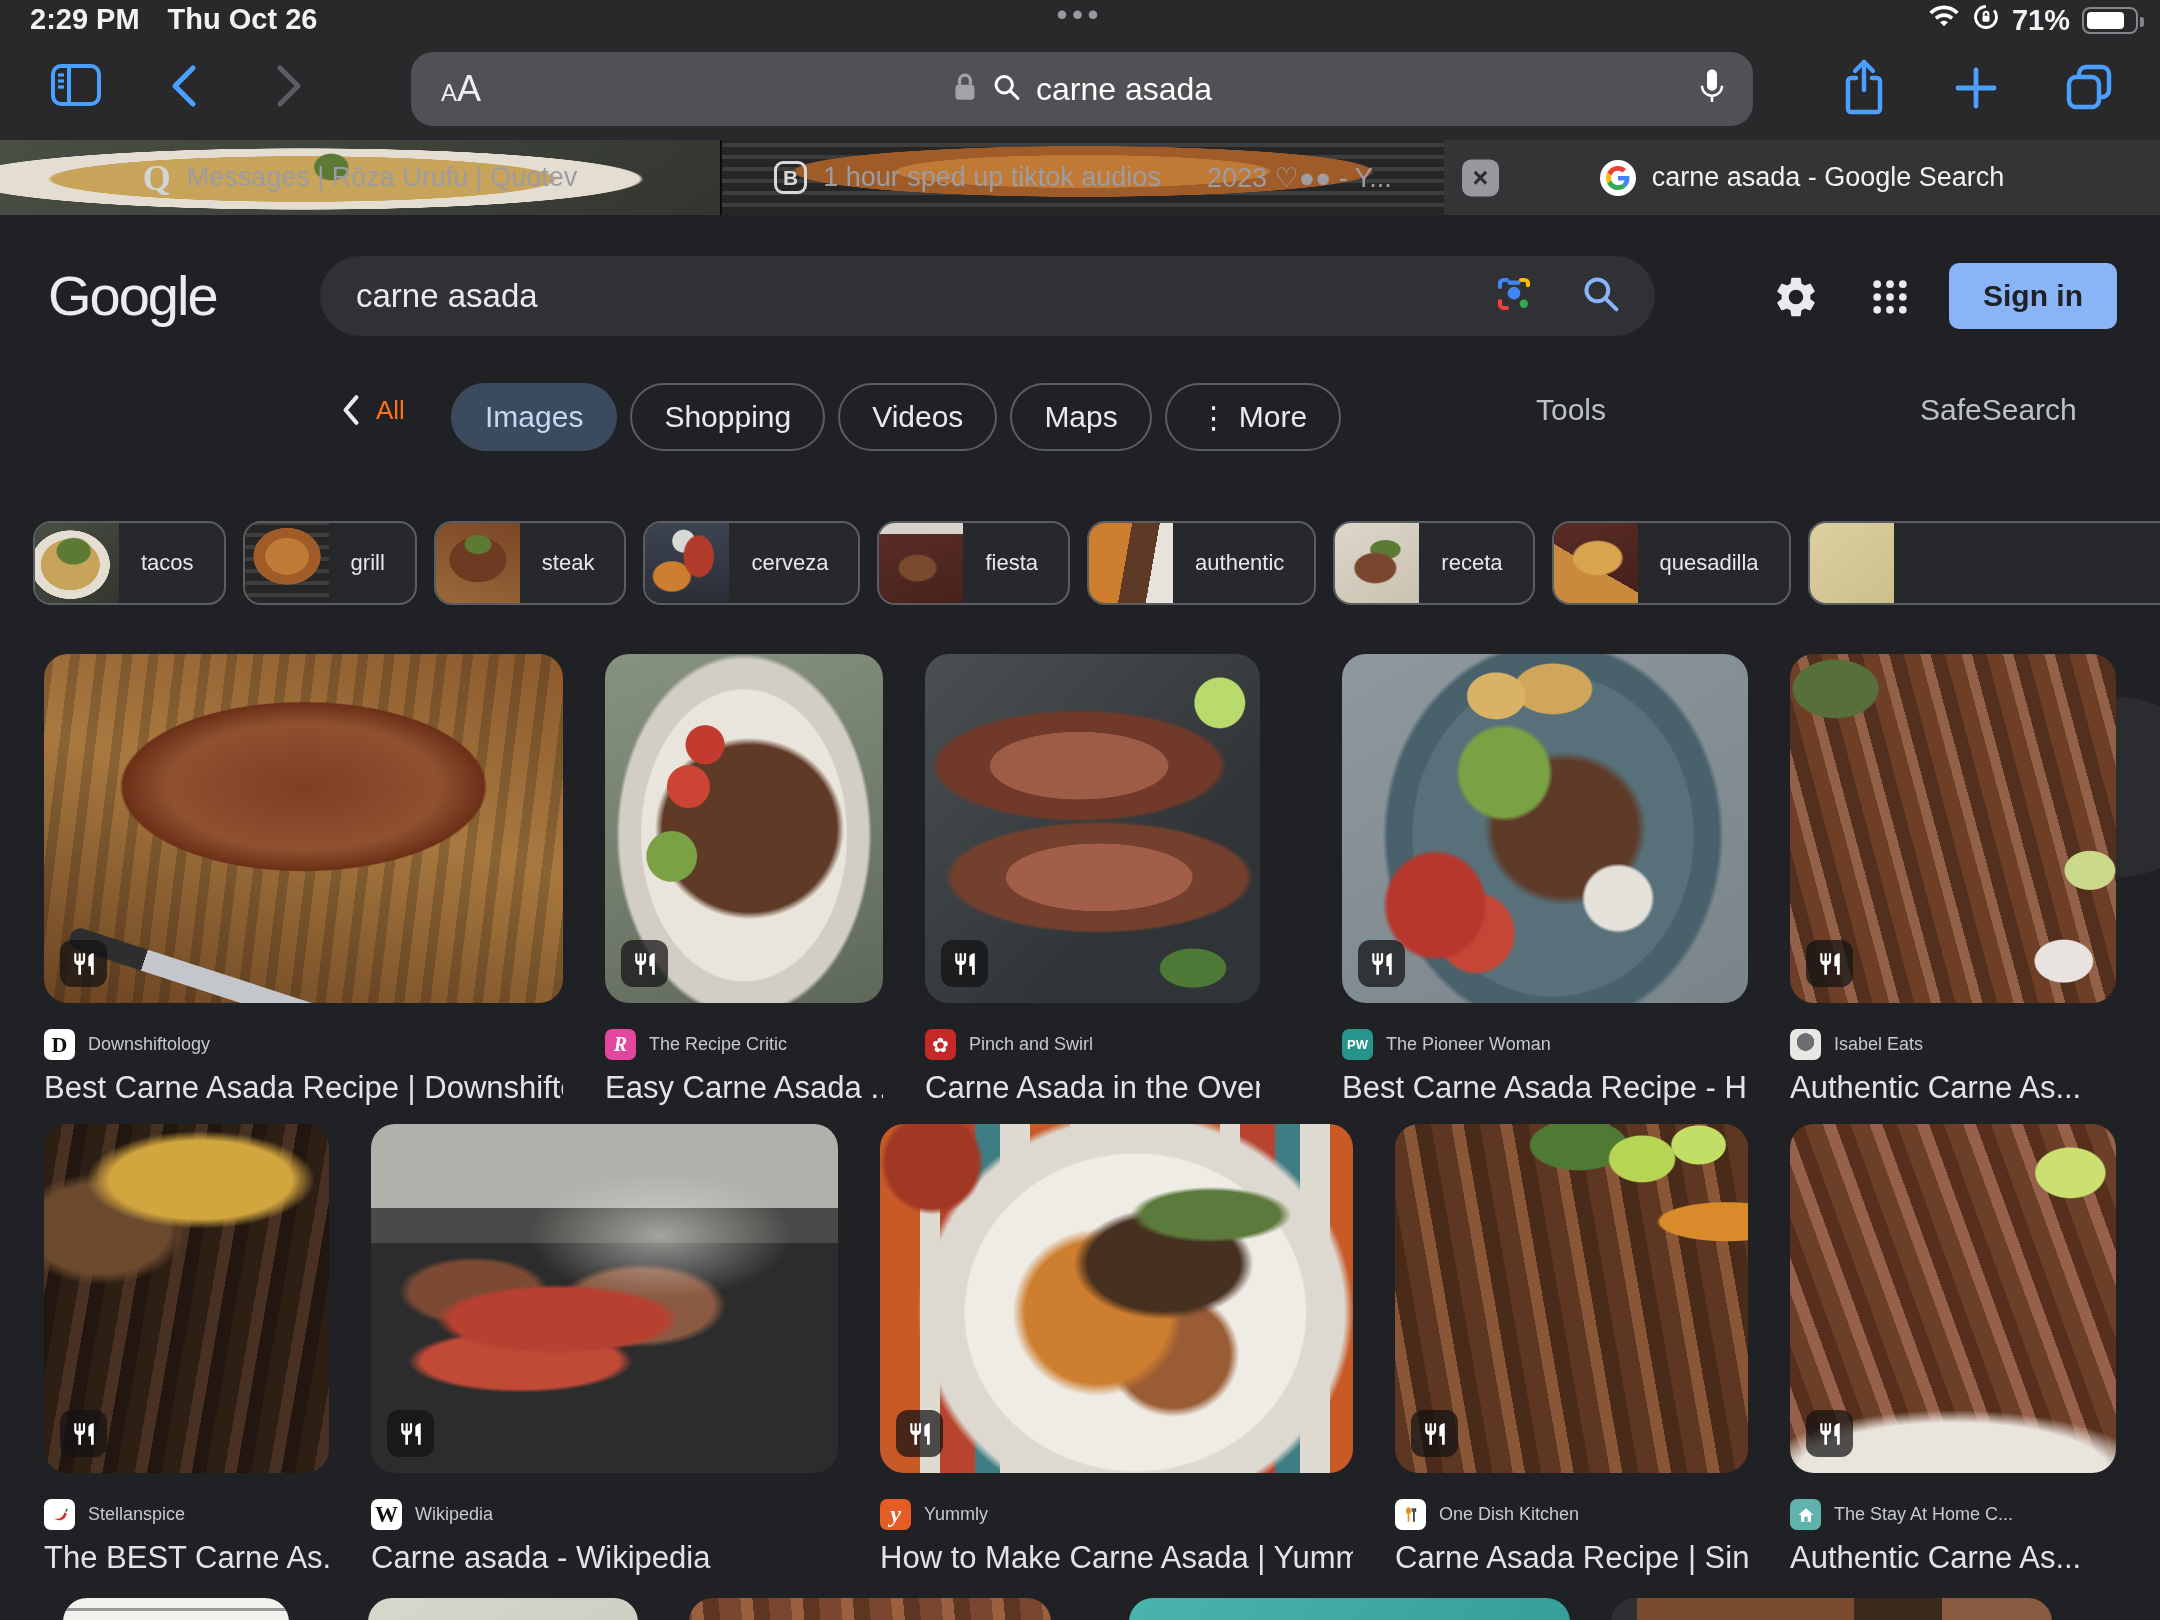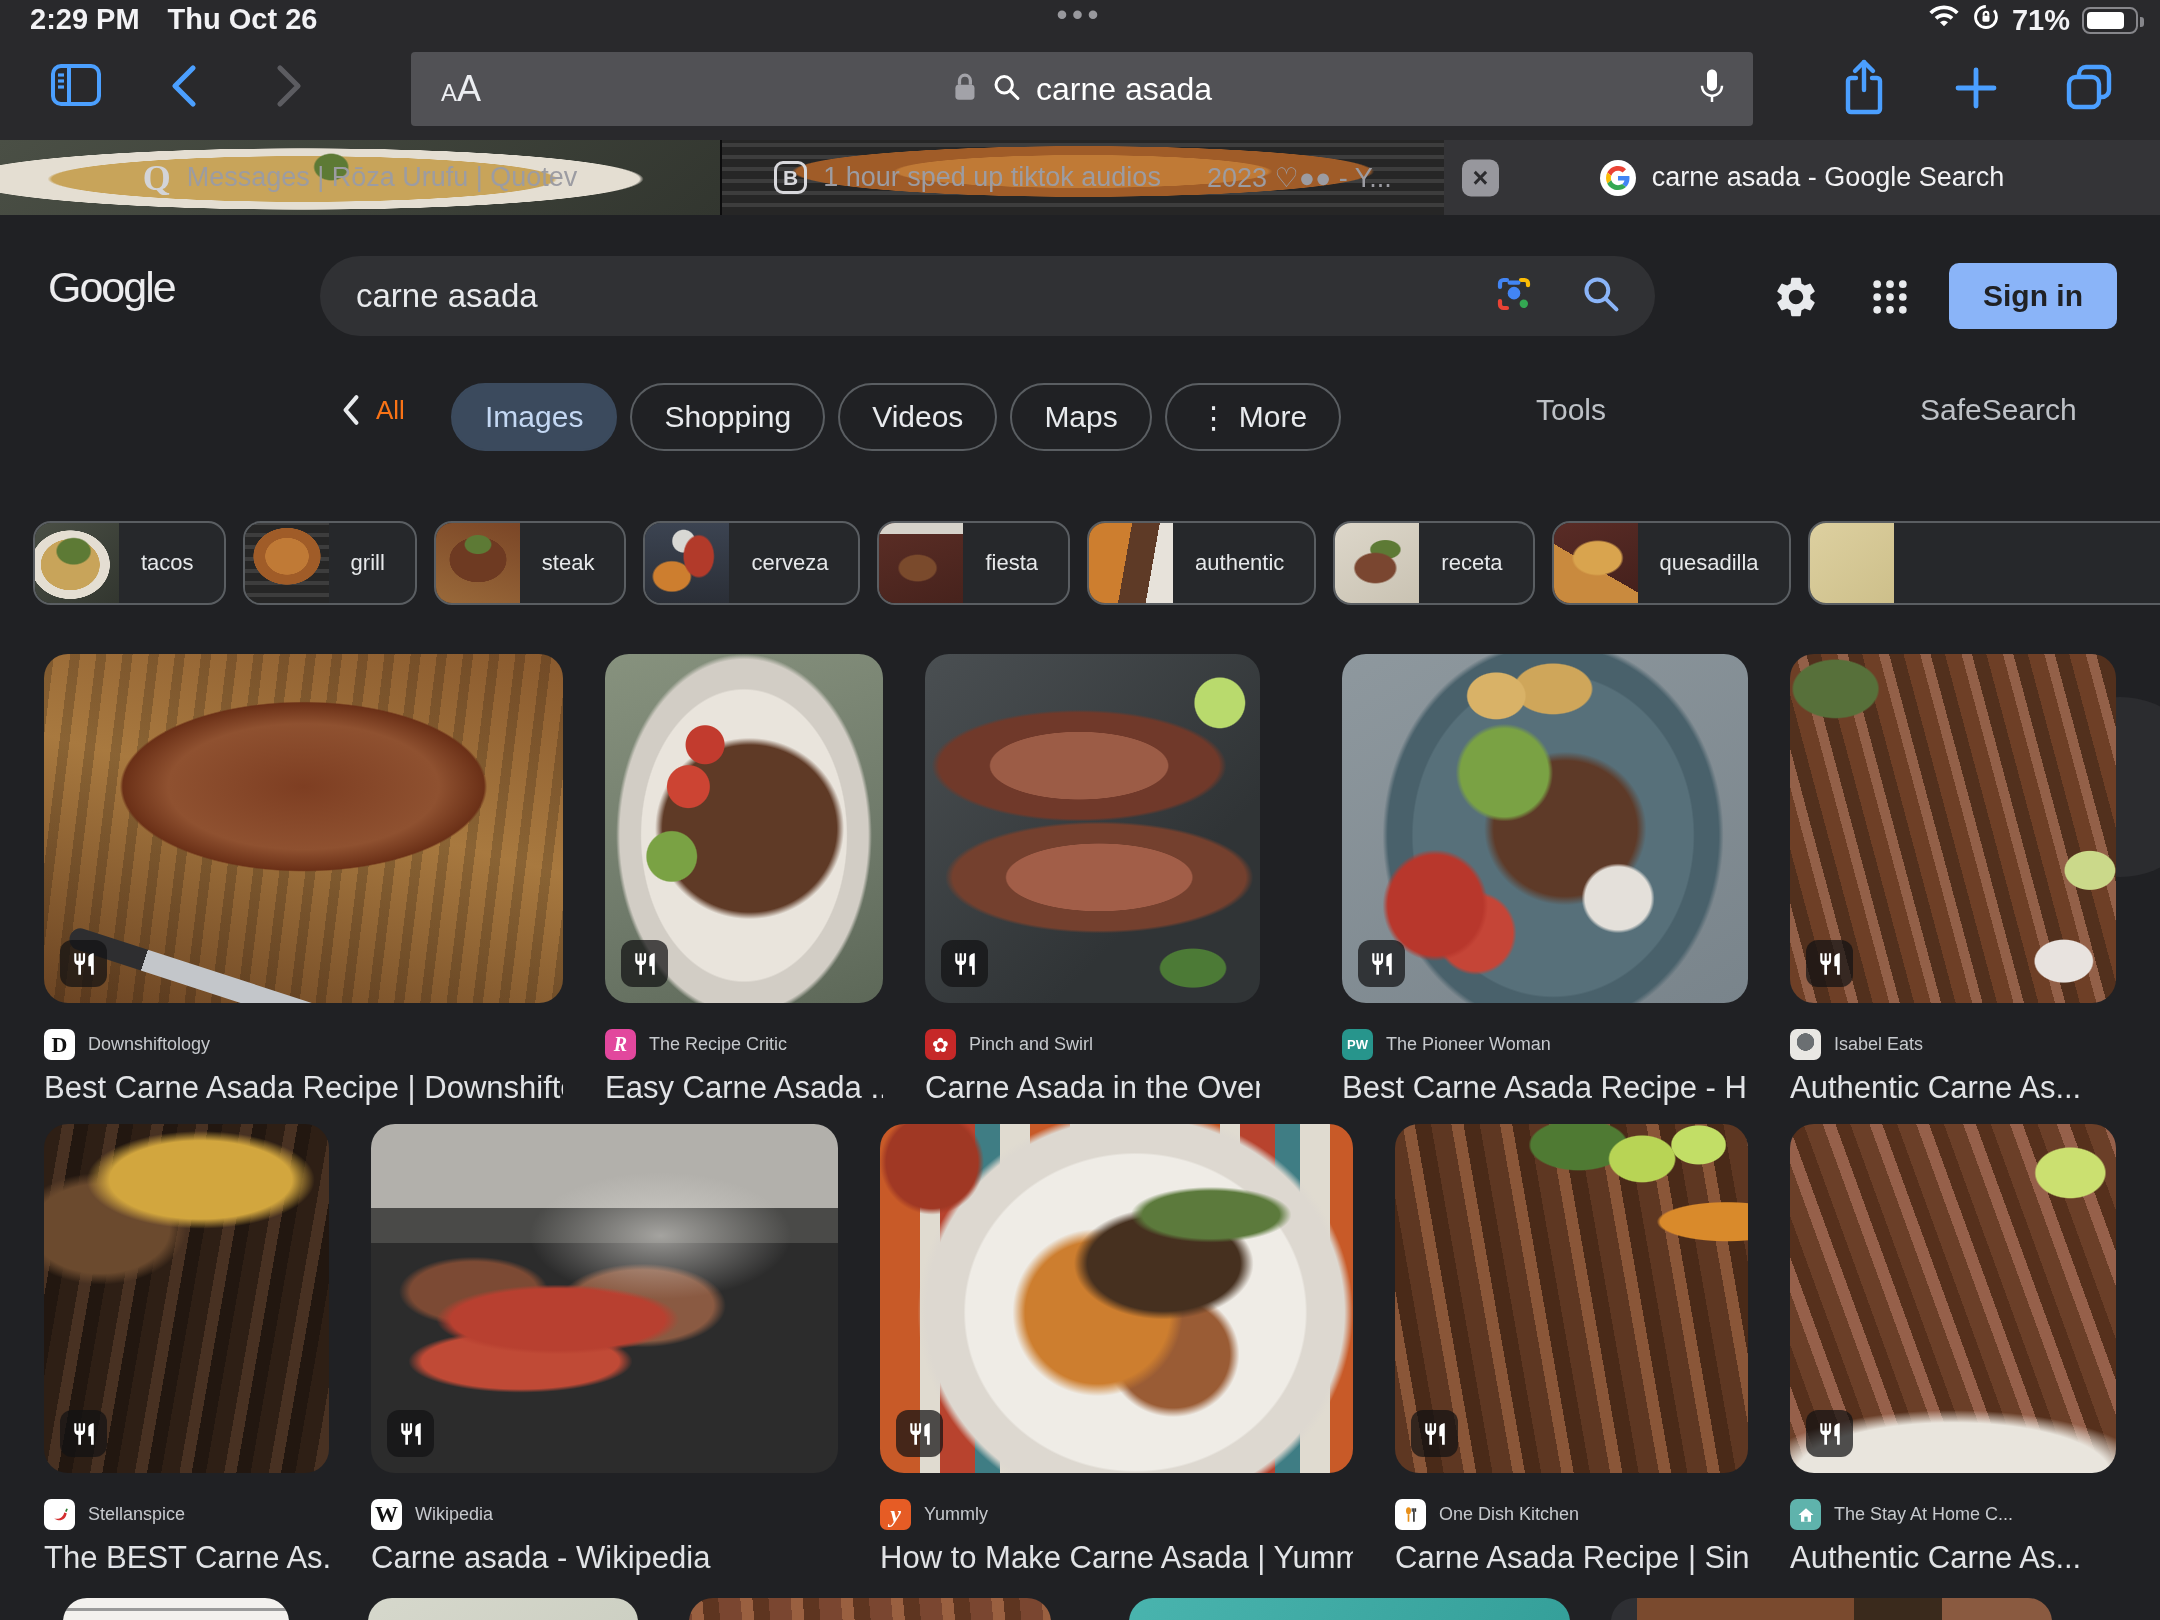--- a/index.html
+++ b/index.html
@@ -11,42 +11,42 @@
   .statusbar{position:absolute;top:0;left:0;width:100%;height:40px;color:#f2f2f5;font-size:29px;font-weight:600;}
   .sb-left{position:absolute;left:30px;top:3px;display:flex;gap:28px;white-space:nowrap;}
   .sb-dots{position:absolute;left:50%;top:-2px;transform:translateX(-50%);color:#98989d;font-size:30px;letter-spacing:5px;font-weight:700;}
   .sb-right{position:absolute;right:22px;top:3px;display:flex;align-items:center;gap:12px;}
   .batt{position:relative;width:56px;height:27px;border:2.5px solid #86868b;border-radius:8px;}
   .batt i{position:absolute;left:3px;top:3px;bottom:3px;width:71%;background:#fff;border-radius:4px;}
   .batt b{position:absolute;right:-8px;top:8px;width:4px;height:10px;background:#86868b;border-radius:0 3px 3px 0;}
 
   .toolbar{position:absolute;top:40px;left:0;width:100%;height:100px;}
   .tb-icon{position:absolute;cursor:pointer;}
-  .urlbar{position:absolute;left:411px;top:12px;width:1342px;height:74px;background:#515155;border-radius:4px;color:#fff;}
+  .urlbar{position:absolute;left:411px;top:12px;width:1342px;height:74px;background:#515155;border-radius:22px;color:#fff;}
   .reader{position:absolute;left:30px;top:50%;transform:translateY(-50%);color:#eceef2;white-space:nowrap;}
   .reader .a1{font-size:24px;}.reader .a2{font-size:36px;}
   .url-center{position:absolute;left:50%;top:50%;transform:translate(-50%,-50%);display:flex;align-items:center;gap:14px;white-space:nowrap;}
   .url-center .q{font-size:32px;color:#fff;}
   .mic{position:absolute;right:26px;top:50%;transform:translateY(-50%);}
 
   
   .tabstrip{position:absolute;top:140px;left:0;width:2160px;height:75px;background:#19191b;display:flex;}
   .tab{position:relative;height:100%;display:flex;align-items:center;justify-content:center;gap:16px;font-size:27px;color:#9c9ca2;cursor:pointer;overflow:hidden;white-space:nowrap;}
   .tab.t1{width:722px;border-right:2px solid #0c0c0d;}
   .tab.t2{width:722px;}
   .tab.active{width:716px;background:#343437;color:#f1f1f3;}
   .q-ico{font-family:"Liberation Serif","DejaVu Serif",serif;font-size:36px;font-weight:700;color:#d3d4d8;}
   .b-ico{display:inline-flex;align-items:center;justify-content:center;width:33px;height:33px;border:3px solid #d8d8dc;border-radius:9px;font-size:21px;font-weight:700;color:#d8d8dc;}
   .tab2-suffix{margin-left:30px;}
   .closebtn{position:absolute;left:18px;top:50%;transform:translateY(-50%);width:37px;height:37px;border-radius:9px;background:#97979d;color:#2b2b2e;font-size:27px;font-weight:700;display:flex;align-items:center;justify-content:center;cursor:pointer;}
   .gball{display:inline-flex;align-items:center;justify-content:center;width:36px;height:36px;border-radius:50%;background:#fff;}
 
   
   .gpage{position:absolute;top:215px;left:0;width:2160px;height:1405px;background:#202124;}
-  .glogo{position:absolute;left:48px;top:48px;font-size:43px;font-weight:500;letter-spacing:-2px;color:#ececee;}
+  .glogo{position:absolute;left:48px;top:48px;font-size:56px;font-weight:500;letter-spacing:-2px;color:#ececee;}
   .gsearch{position:absolute;left:320px;top:41px;width:1335px;height:80px;background:#303134;border-radius:40px;}
   .gsearch .q{position:absolute;left:36px;top:50%;transform:translateY(-50%);font-size:33px;color:#e8eaed;}
   .gsearch .icons{position:absolute;right:34px;top:50%;transform:translateY(-50%);display:flex;align-items:center;gap:46px;}
   .hicon{position:absolute;cursor:pointer;}
   .signin{position:absolute;left:1949px;top:48px;height:66px;padding:0 34px;background:#8ab4f8;color:#202124;font-size:30px;font-weight:600;border:none;border-radius:10px;display:flex;align-items:center;cursor:pointer;}
 
   .navrow{position:absolute;left:0;top:161px;width:2160px;height:68px;}
   .allgroup{position:absolute;left:340px;top:0;height:68px;display:flex;align-items:center;gap:14px;color:#f97316;font-size:26px;cursor:pointer;}
   .pills{position:absolute;left:451px;top:7px;display:flex;gap:13px;}
   .pill{height:68px;border-radius:34px;padding:0 32px;display:flex;align-items:center;gap:10px;font-size:30px;color:#e8eaed;border:2px solid #5a5e62;background:transparent;cursor:pointer;white-space:nowrap;}

